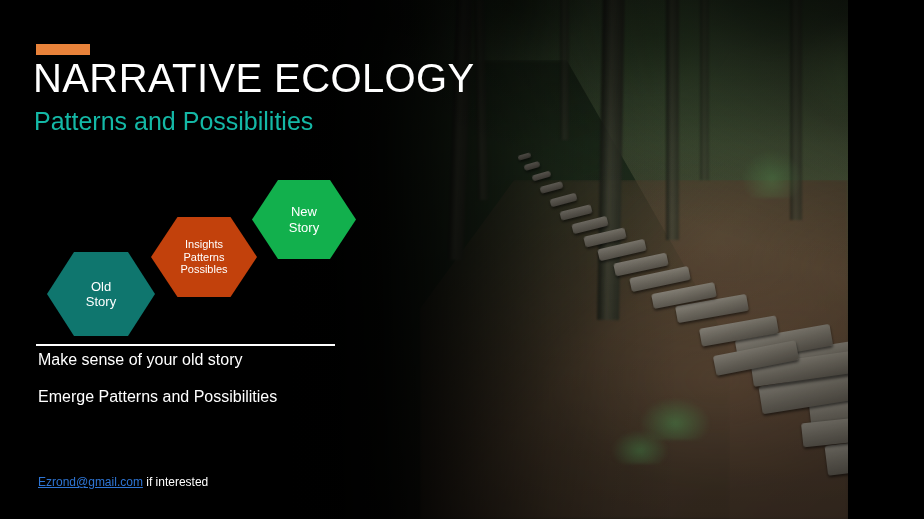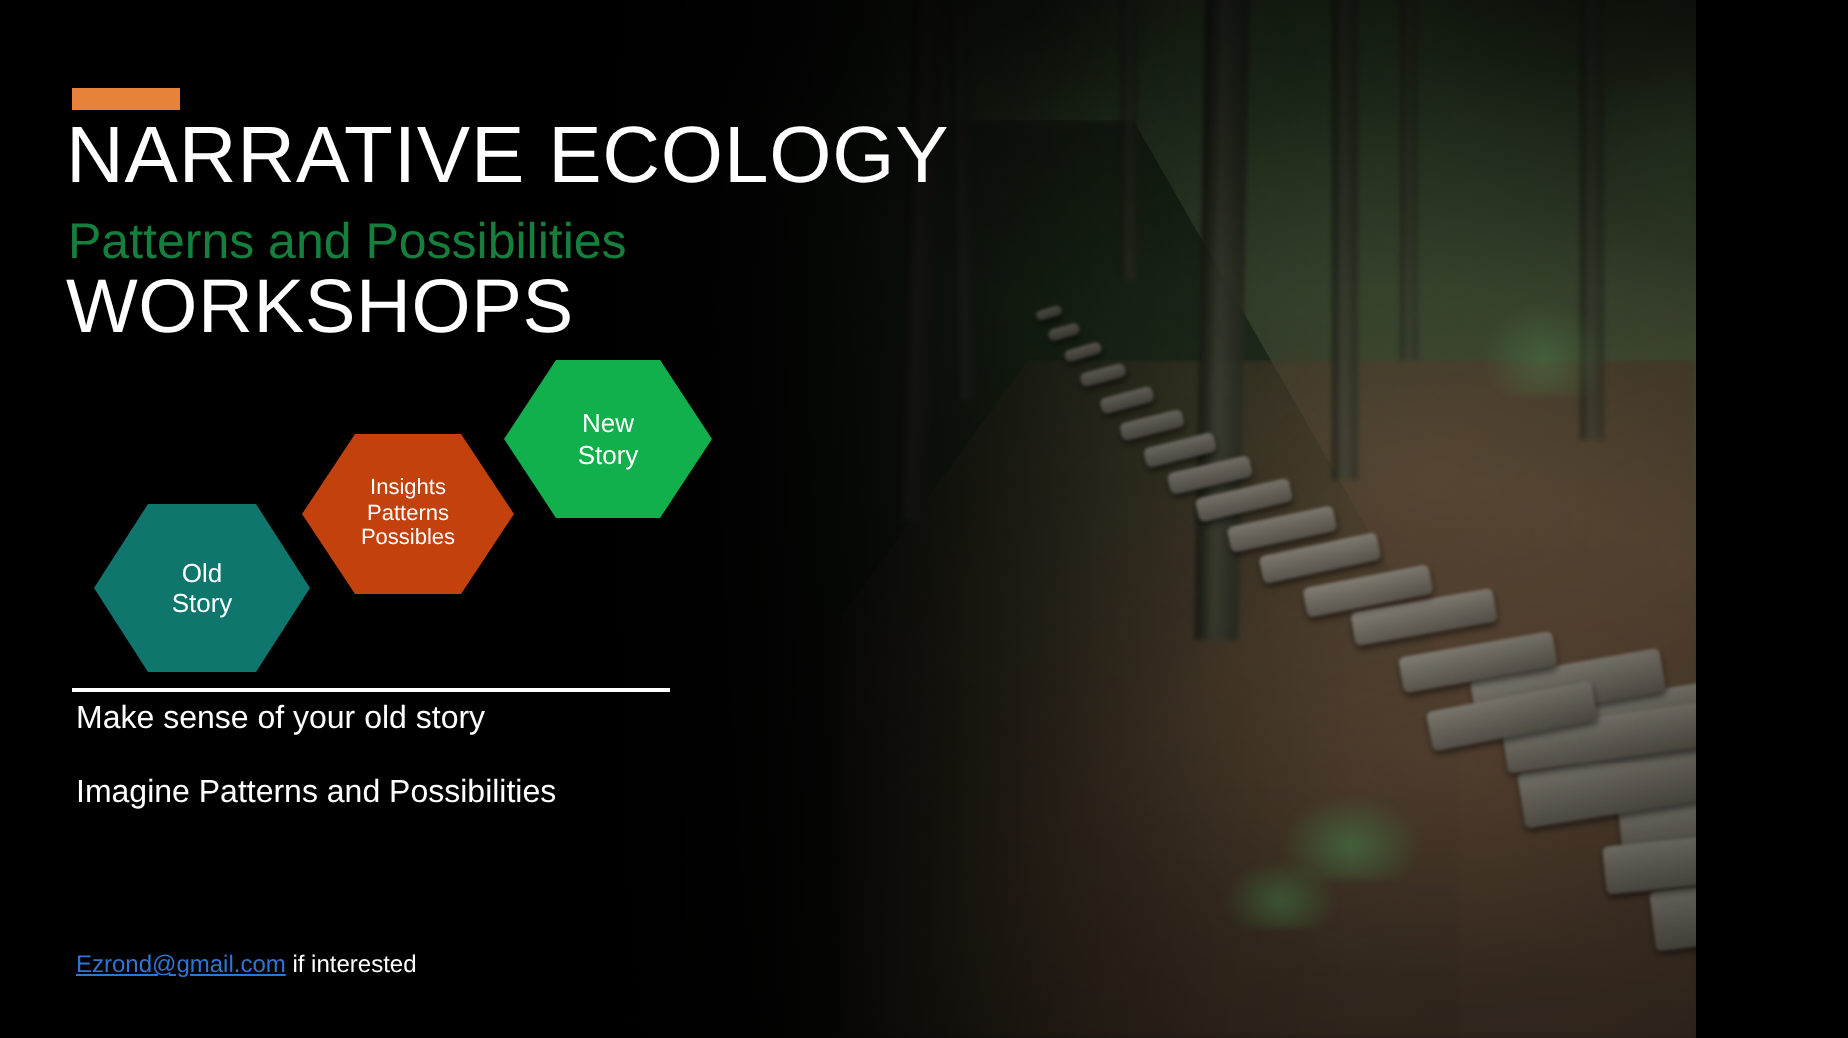--- a/index.html
+++ b/index.html
@@ -134,21 +134,21 @@
     letter-spacing: 0.4px;
     color: #FFFFFF;
     line-height: 1.05;
     white-space: nowrap;
   }
   .title-sub {
     position: absolute;
     left: 34px; top: 108px;
     font-size: 25px;
     font-weight: 400;
-    color: #15803d;
+    color: #14b8a6;
     line-height: 1.05;
     white-space: nowrap;
   }
   .title-third {
     position: absolute;
     left: 33px; top: 135px;
     font-size: 38px;
     font-weight: 400;
     letter-spacing: 0.3px;
     color: #FFFFFF;
@@ -273,21 +273,20 @@
     <div class="black-fade"></div>
     <div class="black-fade-v"></div>
   </div>
 
   <div class="content">
 
     <div class="accent-bar"></div>
 
     <div class="title-main">NARRATIVE ECOLOGY</div>
     <div class="title-sub">Patterns and Possibilities</div>
-    <div class="title-third">WORKSHOPS</div>
 
     <div class="hex hex-old">
       <span>Old</span>
       <span>Story</span>
     </div>
 
     <div class="hex hex-insights">
       <span>Insights</span>
       <span>Patterns</span>
       <span>Possibles</span>
@@ -295,19 +294,19 @@
 
     <div class="hex hex-new">
       <span>New</span>
       <span>Story</span>
     </div>
 
     <div class="divider"></div>
 
     <div class="bullets">
       <div class="bullet">Make sense of your old story</div>
-      <div class="bullet">Imagine Patterns and Possibilities</div>
+      <div class="bullet">Emerge Patterns and Possibilities</div>
     </div>
 
     <div class="footer"><span class="link">Ezrond@gmail.com</span><span> if interested</span></div>
 
   </div>
 </div>
 
 </body></html>

